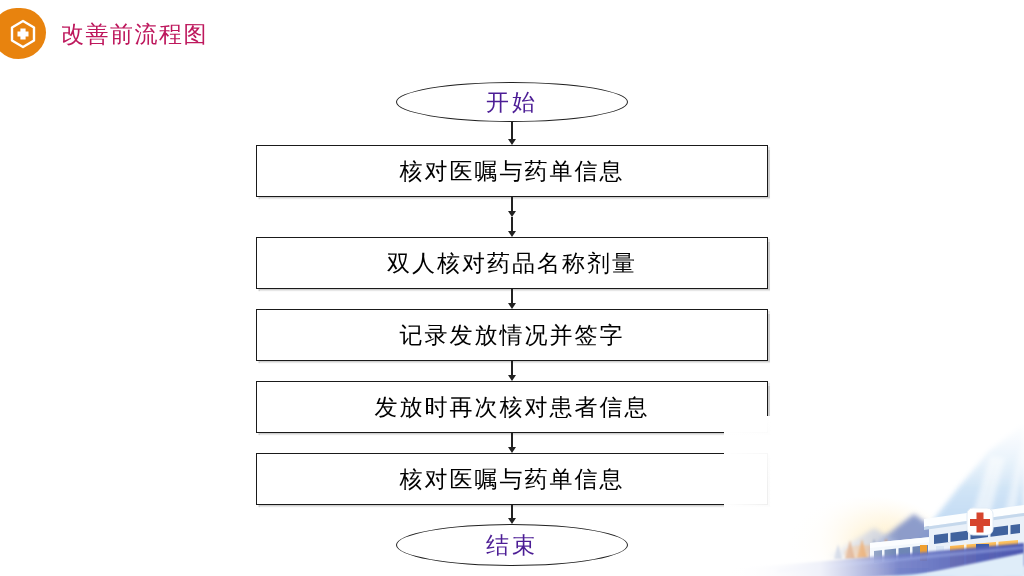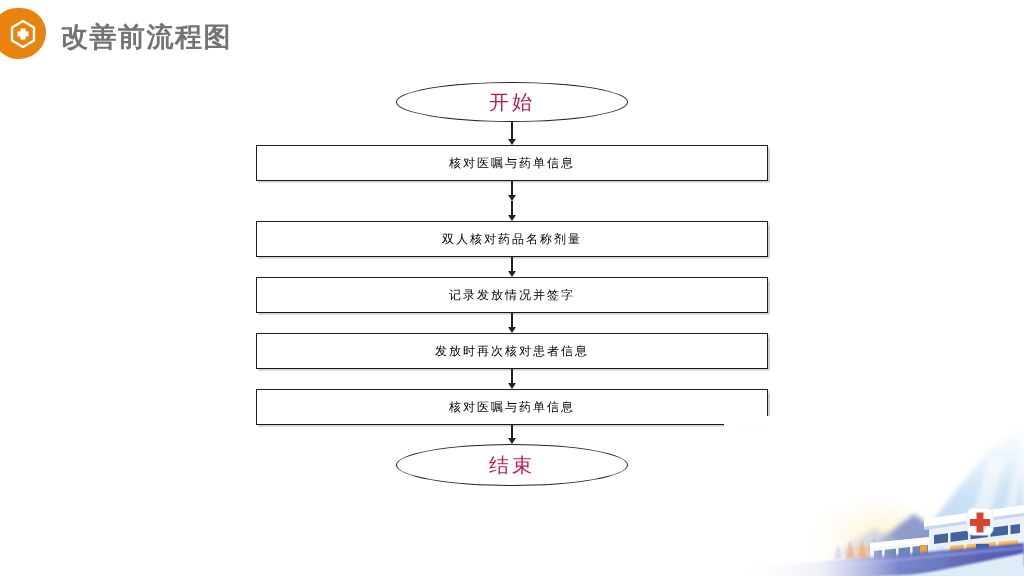--- a/index.html
+++ b/index.html
@@ -10,42 +10,42 @@
 
   
   .header-icon {
     position:absolute; left:-7px; top:8px; width:53px; height:51px;
     background:#E8830E; border-radius:46% 50% 54% 50%;
     display:flex; align-items:center; justify-content:center;
   }
   .header-icon svg { width:32px; height:32px; margin-left:6px; }
   .page-title {
     position:absolute; left:61px; top:19px;
-    font-size:27px; font-weight:bold; color:#737373; letter-spacing:1.5px;
+    font-size:23px; font-weight:normal; color:#be185d; letter-spacing:1.5px;
     white-space:nowrap;
   }
 
   
   .flowchart {
     position:absolute; top:82px; left:50%; transform:translateX(-50%);
     display:flex; flex-direction:column; align-items:center;
   }
   .terminator {
     box-sizing:border-box; width:232px; height:40px;
     border:1.4px solid #222; border-radius:50%; background:#fff;
     display:flex; align-items:center; justify-content:center;
-    font-size:20px; color:#be185d; letter-spacing:3px;
+    font-size:23px; color:#4c1d95; letter-spacing:3px;
   }
   .terminator.end { height:42px; }
   .process {
-    box-sizing:border-box; width:512px; height:36px;
+    box-sizing:border-box; width:512px; height:52px;
     border:1.4px solid #1a1a1a; background:#fff;
     box-shadow:1.5px 2px 1px rgba(125,125,125,0.38);
     display:flex; align-items:center; justify-content:center;
-    font-size:12px; color:#000; letter-spacing:2px;
+    font-size:23px; color:#000; letter-spacing:2px;
   }
   .flow-arrow { display:flex; flex-direction:column; align-items:center; height:20px; }
   .flow-arrow.first { height:23px; }
   .flow-arrow.last  { height:19px; }
   .flow-arrow .line { width:1.4px; flex:1; background:#222; }
   .flow-arrow .head {
     width:0; height:0;
     border-left:4px solid transparent; border-right:4px solid transparent;
     border-top:6.5px solid #222;
   }

